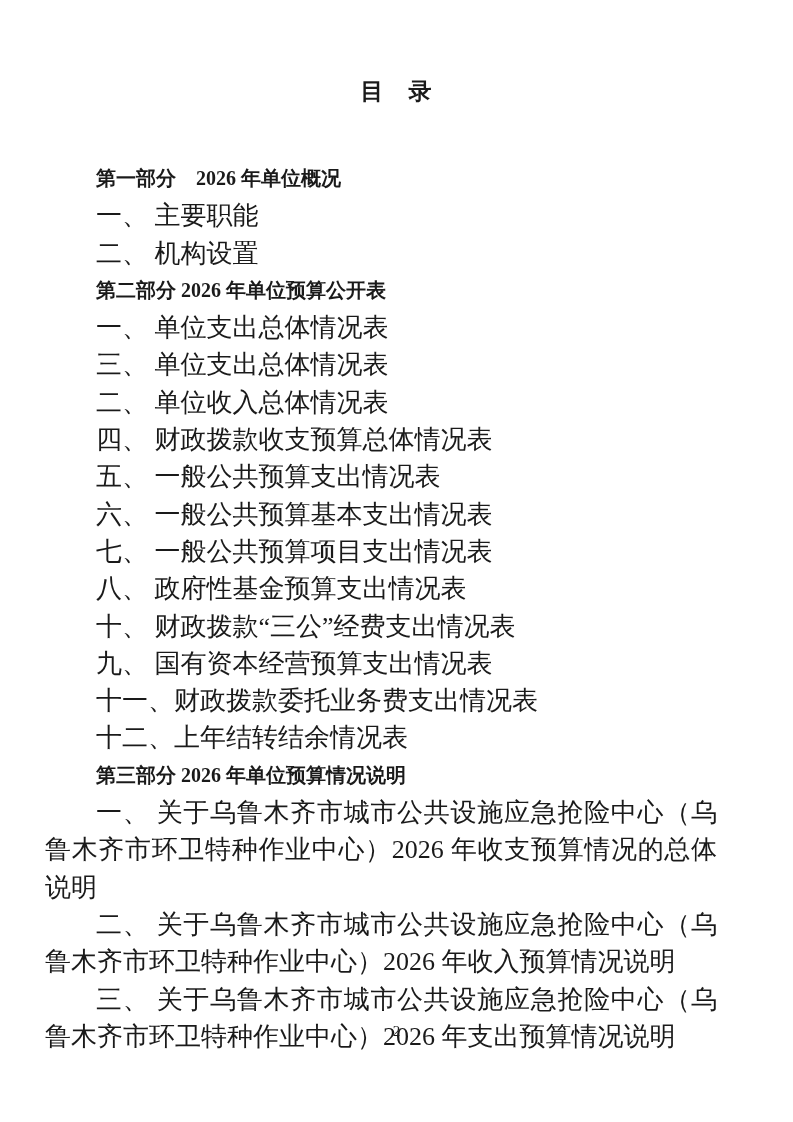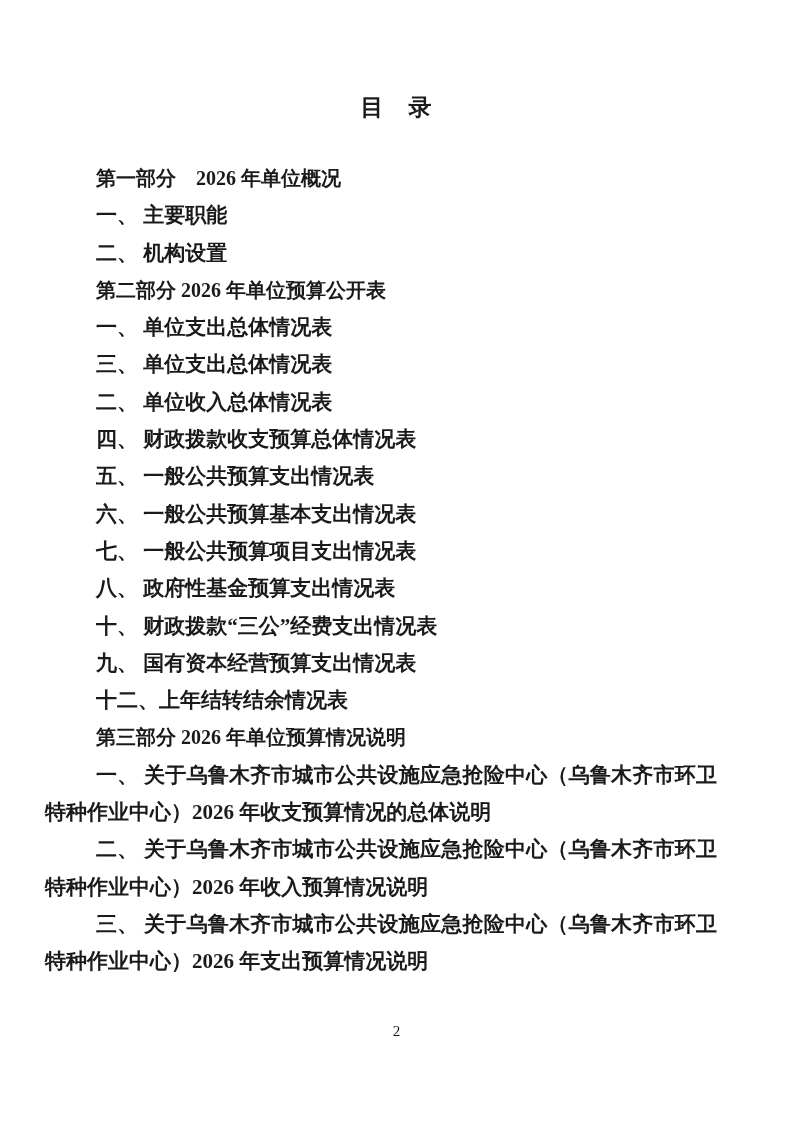--- a/index.html
+++ b/index.html
@@ -14,41 +14,40 @@
     background: #ffffff;
     color: #1a1a1a;
     font-family: "Liberation Serif", serif;
     overflow: hidden;
   }
   .doc-title {
     position: absolute;
     top: 74px;
     left: 0;
     right: 0;
-    margin: 16px;
+    margin: 0;
     text-align: center;
     font-family: "Liberation Sans", sans-serif;
     font-weight: bold;
     font-size: 23px;
     line-height: 34px;
     letter-spacing: 1px;
   }
   .toc {
     position: absolute;
     left: 45px;
     top: 160px;
     width: 672px;
   }
   .toc p {
     margin: 0;
-    font-size: 21px;
+    font-size: 26px;
     line-height: 37.3px;
     text-indent: 51px;
     white-space: normal;
-    font-weight: bold;
   }
   .toc p.heading {
     font-weight: bold;
     font-size: 20px;
   }
   .toc p.long {
     text-align: justify;
   }
   .page-number {
     position: absolute;
@@ -80,20 +79,21 @@
     <p class="item">一、 单位支出总体情况表</p>
     <p class="item">三、 单位支出总体情况表</p>
     <p class="item">二、 单位收入总体情况表</p>
     <p class="item">四、 财政拨款收支预算总体情况表</p>
     <p class="item">五、 一般公共预算支出情况表</p>
     <p class="item">六、 一般公共预算基本支出情况表</p>
     <p class="item">七、 一般公共预算项目支出情况表</p>
     <p class="item">八、 政府性基金预算支出情况表</p>
     <p class="item">十、 财政拨款“三公”经费支出情况表</p>
     <p class="item">九、 国有资本经营预算支出情况表</p>
+    <p class="item">十一、财政拨款委托业务费支出情况表</p>
     <p class="item">十二、上年结转结余情况表</p>
 
     <p class="heading">第三部分 2026 年单位预算情况说明</p>
 
     <p class="item long">一、 关于乌鲁木齐市城市公共设施应急抢险中心（乌鲁木齐市环卫特种作业中心）2026 年收支预算情况的总体说明</p>
     <p class="item long">二、 关于乌鲁木齐市城市公共设施应急抢险中心（乌鲁木齐市环卫特种作业中心）2026 年收入预算情况说明</p>
     <p class="item long">三、 关于乌鲁木齐市城市公共设施应急抢险中心（乌鲁木齐市环卫特种作业中心）2026 年支出预算情况说明</p>
 
   </div>
 

